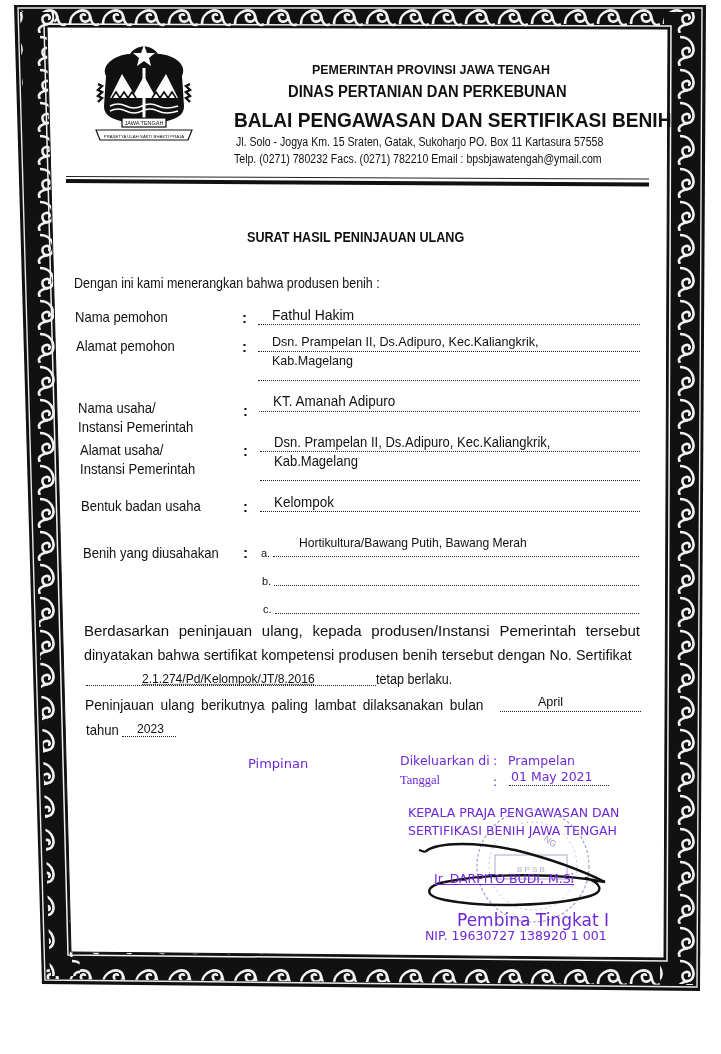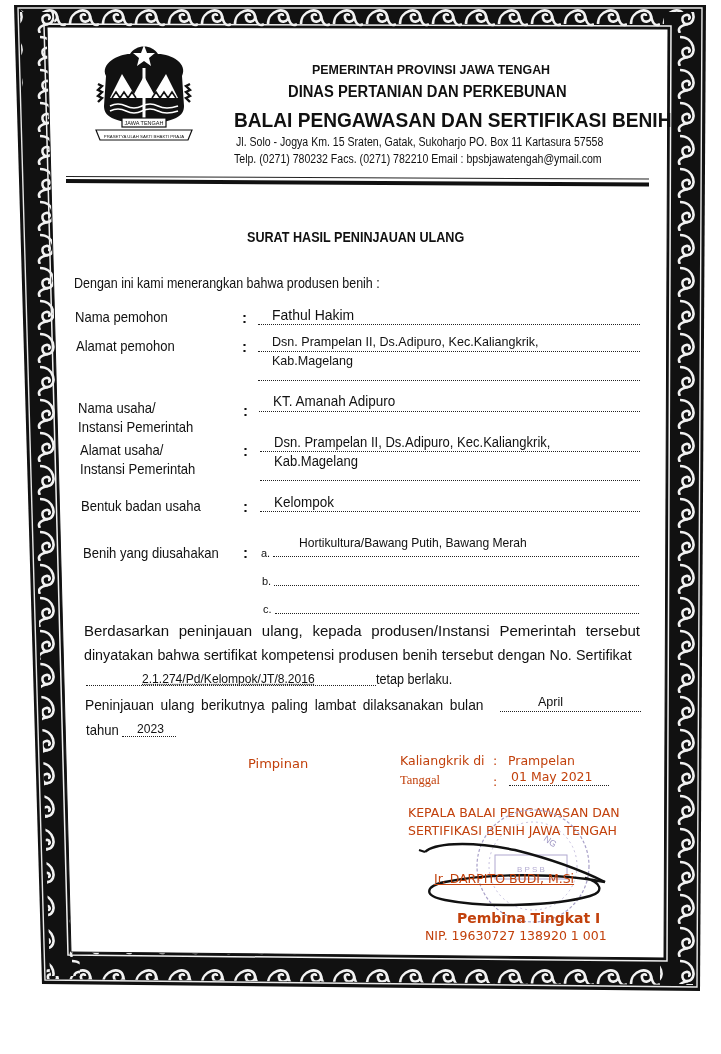--- a/index.html
+++ b/index.html
@@ -23,21 +23,21 @@
   .title { left: 247px; top: 229px; font-size: 14px; font-weight: bold; transform: scaleX(0.9); transform-origin: left; }
   .intro { left: 74px; top: 275px; font-size: 14.5px; transform: scaleX(0.86); transform-origin: left; }
 
   .label { font-size: 14.5px; transform: scaleX(0.9); transform-origin: left; }
   .colon { font-size: 15px; font-weight: bold; }
   .value { font-size: 14px; transform: scaleX(0.93); transform-origin: left; }
 
   .dots { position: absolute; height: 0; border-bottom: 1.6px dotted #222; }
 
   .para { font-size: 14.5px; }
-  .sig { font-family: "DejaVu Sans", sans-serif; font-size: 12.5px; color: #c2410c; }
+  .sig { font-family: "DejaVu Sans", sans-serif; font-size: 12.5px; color: #6d28d9; }
   .sign-name { text-decoration: underline; }
   .stamp { position: absolute; left: 445px; top: 800px; width: 165px; height: 135px; }
 </style>
 </head>
 <body>
 
 <svg class="frame-svg" viewBox="0 0 721 1054">
   <defs>
     <pattern id="waveH" x="0" y="0" width="33" height="32" patternUnits="userSpaceOnUse">
       <rect width="33" height="32" fill="#111"></rect>
@@ -172,42 +172,42 @@
   <div class="abs value" style="left:538px; top:694px; font-size:13.5px;">April</div>
 
   <div class="abs para" style="left:86px; top:722px; font-size:14.5px; transform:scaleX(0.9); transform-origin:left;">tahun</div>
   <div class="dots" style="left:122px; width:54px; top:736px;"></div>
   <div class="abs value" style="left:137px; top:721px; font-size:13px;">2023</div>
 </div>
 
 <div>
   <div class="abs sig" style="left:248px; top:756px; font-size:13px;">Pimpinan</div>
 
-  <div class="abs sig" style="left:400px; top:753px;">Kaliangkrik di</div>
+  <div class="abs sig" style="left:400px; top:753px;">Dikeluarkan di</div>
   <div class="abs sig" style="left:493px; top:753px;">:</div>
   <div class="abs sig" style="left:508px; top:753px;">Prampelan</div>
 
   <div class="abs sig" style="left:400px; top:773px;font-family:Liberation Serif, serif;">Tanggal</div>
   <div class="abs sig" style="left:493px; top:774px;">:</div>
   <div class="abs sig" style="left:511px; top:769px;">01 May 2021</div>
   <div class="dots" style="left:509px; width:100px; top:785px; border-bottom-width:1.2px;"></div>
 
-  <div class="abs sig" style="left:408px; top:805px;">KEPALA BALAI PENGAWASAN DAN</div>
+  <div class="abs sig" style="left:408px; top:805px;">KEPALA PRAJA PENGAWASAN DAN</div>
   <div class="abs sig" style="left:408px; top:823px;">SERTIFIKASI BENIH JAWA TENGAH</div>
 
   <svg class="stamp" viewBox="0 0 165 135">
     <circle cx="88" cy="66" r="56" fill="none" stroke="#a8a0c8" stroke-width="1.2" stroke-dasharray="3 2"></circle>
     <circle cx="88" cy="66" r="44" fill="none" stroke="#b8b0d6" stroke-width="0.8" stroke-dasharray="2 3"></circle>
     <rect x="50" y="55" width="72" height="24" fill="none" stroke="#b0a8d0" stroke-width="1"></rect>
     <text x="98" y="40" font-size="9" fill="#a098c4" font-family="Liberation Sans, sans-serif" transform="rotate(35 98 40)">NG</text>
     <text x="72" y="72" font-size="8" fill="#b4acd2" font-family="Liberation Sans, sans-serif">B P S B</text>
   </svg>
 
   <svg class="abs" style="left:405px; top:830px; width:215px; height:85px;" viewBox="0 0 215 85">
     <path d="M20 22 C28 14, 60 10, 110 20 C150 30, 180 42, 200 52" fill="none" stroke="#111" stroke-width="2.4"></path>
     <path d="M20 22 L14 20" fill="none" stroke="#111" stroke-width="2"></path>
     <path d="M200 52 C160 44, 90 42, 40 52 C20 56, 18 66, 40 70 C80 78, 150 76, 185 66 C200 62, 196 52, 180 48" fill="none" stroke="#111" stroke-width="2.4"></path>
   </svg>
 
   <div class="abs sig sign-name" style="left:434px; top:871px; font-size:12.5px;">Ir. DARPITO BUDI, M.Si</div>
-  <div class="abs sig" style="left:457px; top:910px; font-size:14px;font-weight:bold;">Pembina Tingkat I</div>
+  <div class="abs sig" style="left:457px; top:910px; font-size:17px;">Pembina Tingkat I</div>
   <div class="abs sig" style="left:425px; top:928px; font-size:12.5px;">NIP. 19630727 138920 1 001</div>
 </div>
 
 </body></html>

